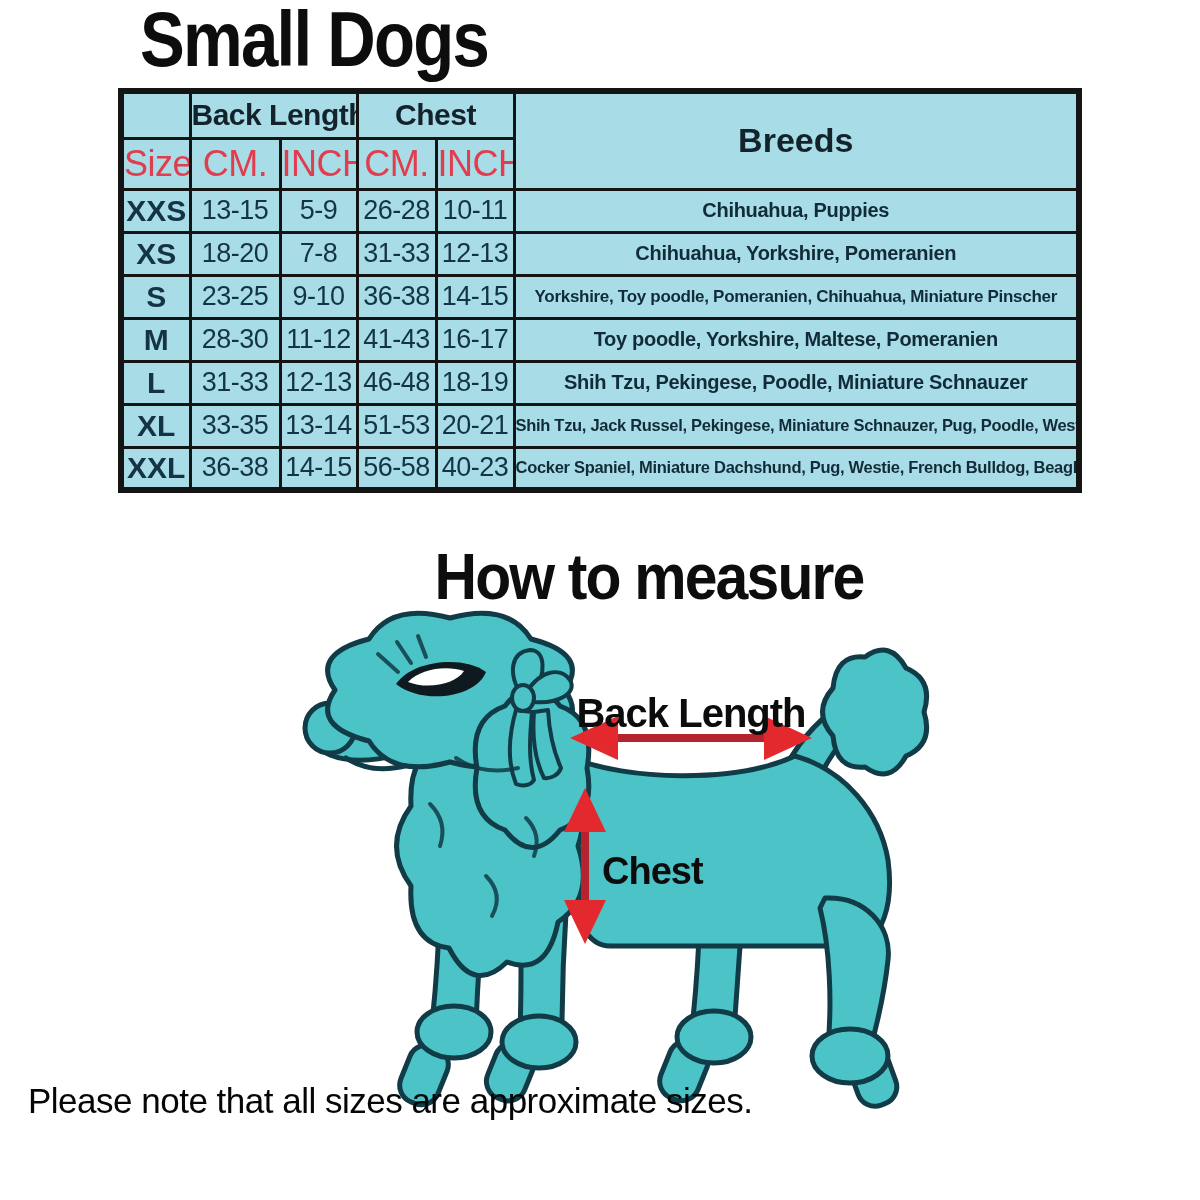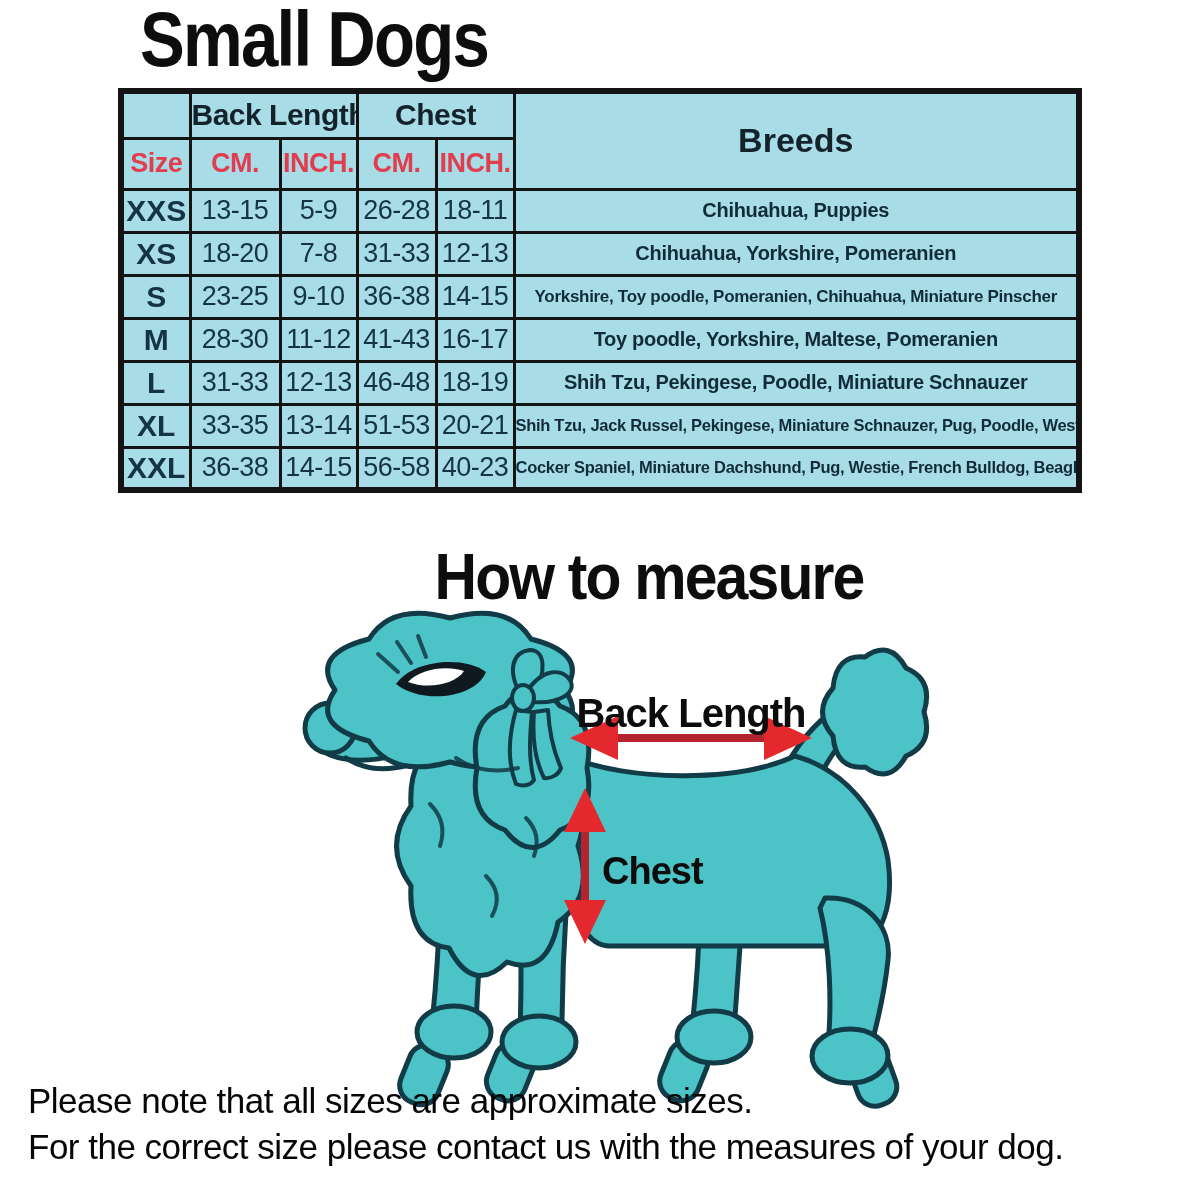--- a/index.html
+++ b/index.html
@@ -21,21 +21,21 @@
   }
   table.size-table th,table.size-table td{
     border:3px solid #141414;padding:0;text-align:center;vertical-align:middle;
     overflow:hidden;white-space:nowrap;
   }
   tr.gh-row{height:47px;}
   tr.sh-row{height:51px;}
   tbody tr{height:43px;}
   th.gh{font-size:30px;font-weight:700;color:#13222b;letter-spacing:-0.5px;}
   th.gh-breeds{font-size:34px;font-weight:700;color:#13222b;}
-  th.sh{font-size:27px;font-weight:700;color:#e23d4e;letter-spacing:-0.5px;}
+  th.sh{font-size:36px;font-weight:400;color:#e23d4e;letter-spacing:-0.5px;}
   td.sz{font-size:30px;font-weight:700;color:#143445;margin-top:8px;}
   td.num{font-size:27px;font-weight:400;color:#143445;letter-spacing:-0.5px;}
   td.breeds-cell{
     font-size:20px;font-weight:700;color:#112b38;text-align:left;
     padding-left:8px;letter-spacing:-0.3px;
   }
   tbody tr:nth-child(3) td.breeds-cell{font-size:17px;}
   tbody tr:nth-child(6) td.breeds-cell{font-size:16.5px;}
   tbody tr:nth-child(7) td.breeds-cell{font-size:16.5px;}
   
@@ -86,21 +86,21 @@
         <th class="sh">CM.</th>
         <th class="sh">INCH.</th>
       </tr>
     </thead>
     <tbody>
       <tr>
         <td class="sz">XXS</td>
         <td class="num">13-15</td>
         <td class="num">5-9</td>
         <td class="num">26-28</td>
-        <td class="num">18-11</td>
+        <td class="num">10-11</td>
         <td class="breeds-cell">Chihuahua, Puppies</td>
       </tr>
       <tr>
         <td class="sz">XS</td>
         <td class="num">18-20</td>
         <td class="num">7-8</td>
         <td class="num">31-33</td>
         <td class="num">12-13</td>
         <td class="breeds-cell">Chihuahua, Yorkshire, Pomeranien</td>
       </tr>
@@ -216,14 +216,13 @@
   <g>
     <line class="arrow-shaft" x1="305" y1="214" x2="305" y2="296"></line>
     <polygon class="arrow-head" points="305,180 284,224 326,224"></polygon>
     <polygon class="arrow-head" points="305,336 284,292 326,292"></polygon>
   </g>
   <text class="svg-label" x="322" y="276" font-size="38" text-anchor="start">Chest</text>
 </svg>
 
 <p class="notes">
   <span>Please note that all sizes are approximate sizes.</span><br>
-  <span>For the correct size please contact us with the measures of your dog.</span>
 </p>
 
 </body></html>

